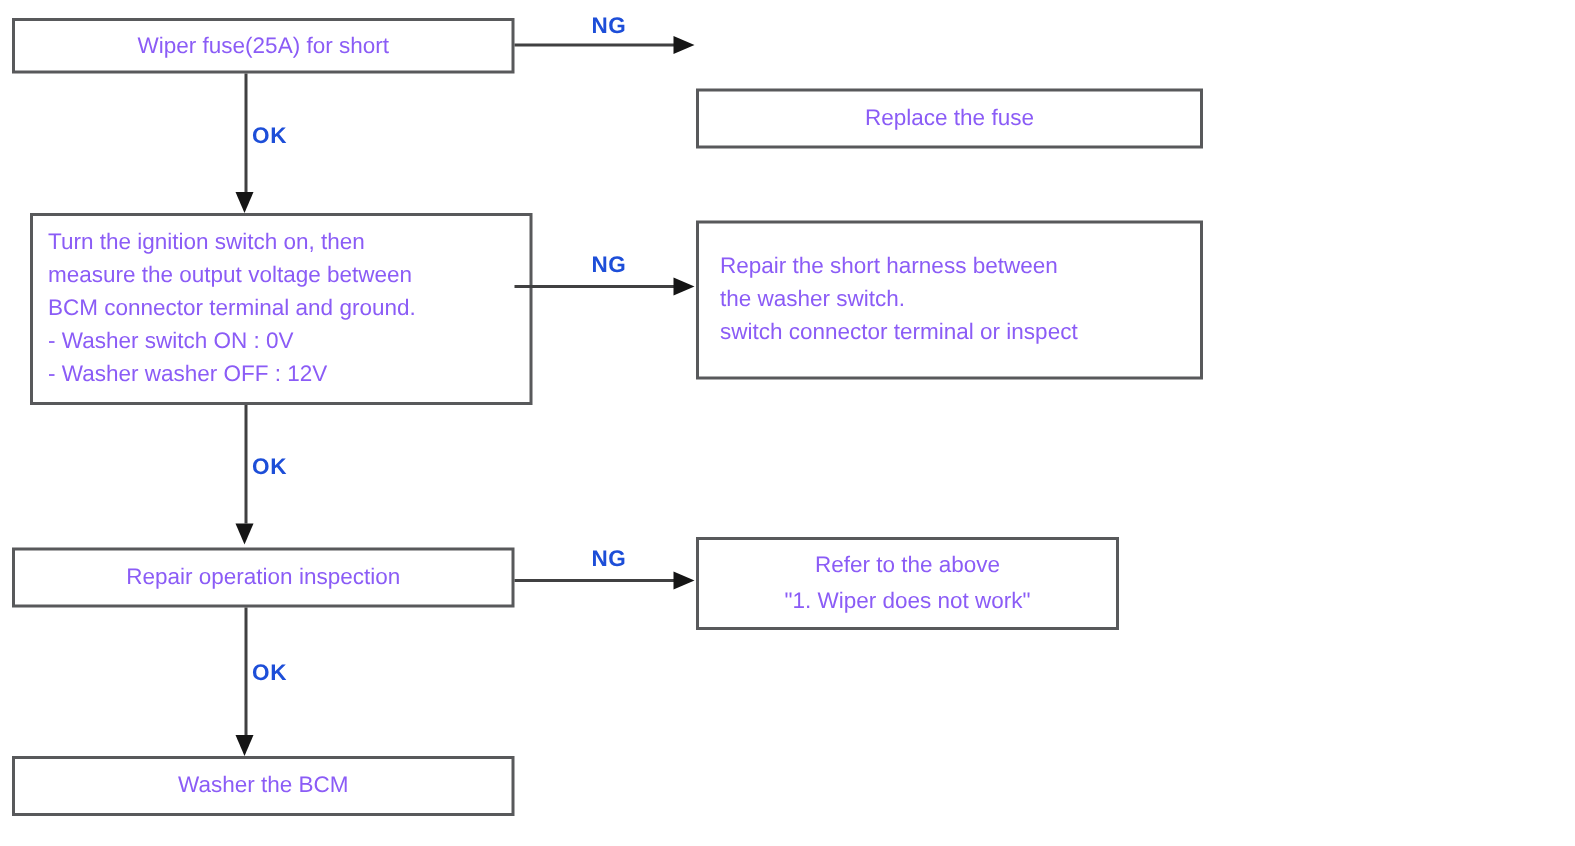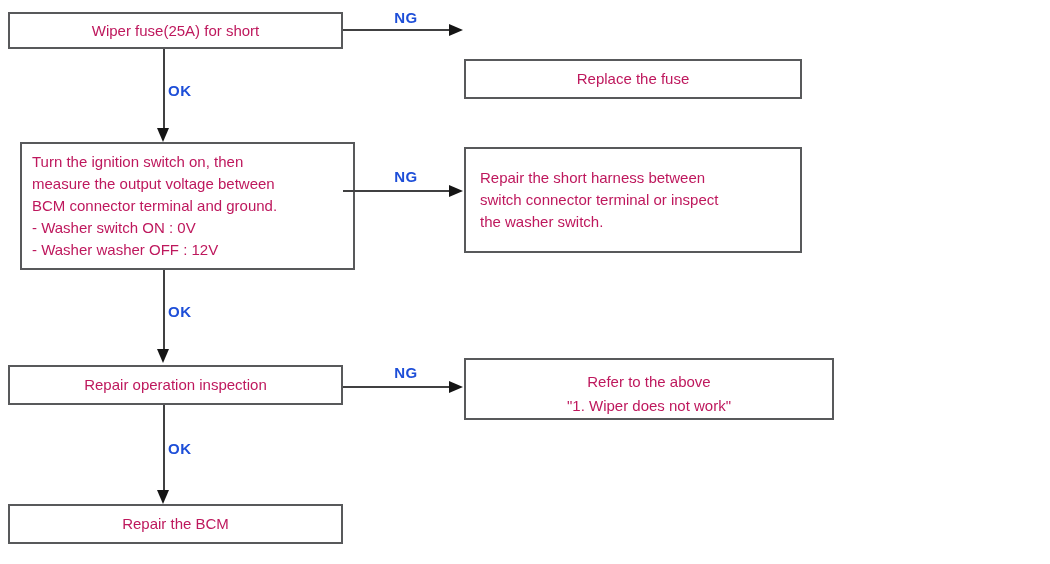--- a/index.html
+++ b/index.html
@@ -11,35 +11,35 @@
     position: relative;
     overflow: hidden;
   }
   .canvas { position: absolute; left: 0; top: 0; width: 1050px; height: 564px; }
 
   .box {
     position: absolute;
     border: 2px solid #58595b;
     background: #ffffff;
     font-size: 15px;
-    color: #be185d;
+    color: #8b5cf6;
     display: flex;
     flex-direction: column;
     justify-content: center;
   }
   .box.center { align-items: center; text-align: center; }
   .box.left   { align-items: flex-start; text-align: left; }
   .box .ln { line-height: 22px; }
 
   #b1 { left: 8px;   top: 12px;  width: 335px; height: 37px; }
   #b2 { left: 464px; top: 11px;  width: 338px; height: 40px; margin-top: 48px; }
   #b3 { left: 8px;   top: 142px; width: 335px; height: 128px; padding: 4px 8px 4px 10px; margin-left: 12px; }
   #b4 { left: 464px; top: 147px; width: 338px; height: 106px; padding: 4px 8px 4px 14px; }
   #b5 { left: 8px;   top: 365px; width: 335px; height: 40px; }
-  #b6 { left: 464px; top: 358px; width: 370px; height: 62px; justify-content: flex-end; }
+  #b6 { left: 464px; top: 358px; width: 282px; height: 62px; }
   #b6 .ln { line-height: 24px; }
   #b7 { left: 8px;   top: 504px; width: 335px; height: 40px; }
 
   .hline { position: absolute; height: 2px; background: #404041; }
   .vline { position: absolute; width: 2px;  background: #404041; }
 
   .head-right {
     position: absolute; width: 0; height: 0;
     border-left: 14px solid #151515;
     border-top: 6px solid transparent;
@@ -104,22 +104,22 @@
     <div class="ln">measure the output voltage between</div>
     <div class="ln">BCM connector terminal and ground.</div>
     <div class="ln">- Washer switch ON : 0V</div>
     <div class="ln">- Washer washer OFF : 12V</div>
   </div>
   <div class="hline" id="h2"></div>
   <div class="head-right" id="a2"></div>
   <div class="edge-label" id="ng2">NG</div>
   <div class="box left" id="b4">
     <div class="ln">Repair the short harness between</div>
+    <div class="ln">the washer switch.</div>
     <div class="ln">switch connector terminal or inspect</div>
-    <div class="ln">the washer switch.</div>
   </div>
 
   <div class="vline" id="v2"></div>
   <div class="head-down" id="d2"></div>
   <div class="edge-label" id="ok2">OK</div>
 
   <div class="box center" id="b5">
     <div class="ln">Repair operation inspection</div>
   </div>
   <div class="hline" id="h3"></div>
@@ -128,16 +128,16 @@
   <div class="box center" id="b6">
     <div class="ln">Refer to the above</div>
     <div class="ln">"1. Wiper does not work"</div>
   </div>
 
   <div class="vline" id="v3"></div>
   <div class="head-down" id="d3"></div>
   <div class="edge-label" id="ok3">OK</div>
 
   <div class="box center" id="b7">
-    <div class="ln">Repair the BCM</div>
+    <div class="ln">Washer the BCM</div>
   </div>
 
 </div>
 
 </body></html>

